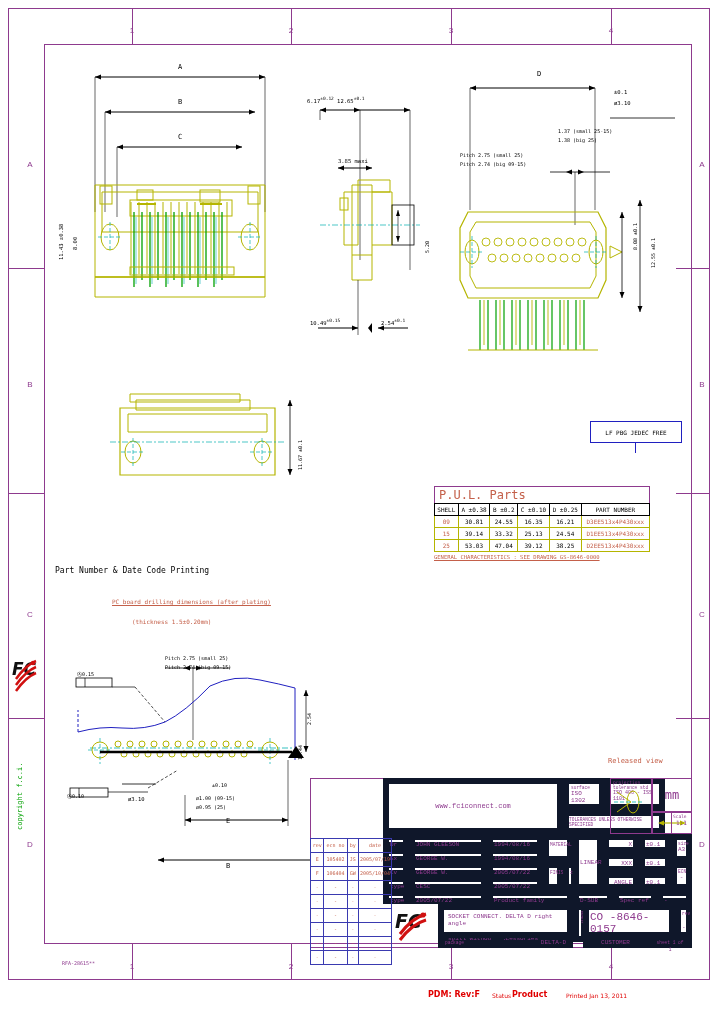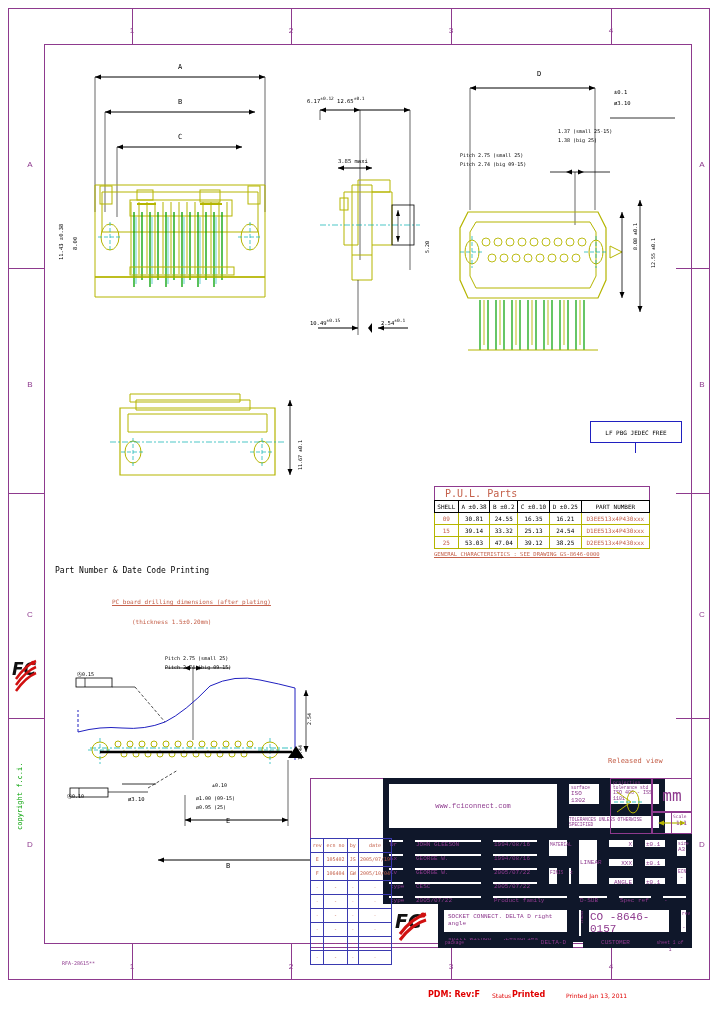--- a/index.html
+++ b/index.html
@@ -35,21 +35,21 @@
   .olive{stroke:#b5b500;fill:none;}
   .cyanstroke{stroke:#00b0b0;fill:none;}
   .bluestroke{stroke:#2020c0;fill:none;}
   .blackstroke{stroke:#000;fill:none;}
 
   
   table{border-collapse:collapse;}
   #parts-table-wrap{left:434px;top:486px;width:216px;}
   #parts-title{
     border:1px solid #8e3a8e;border-bottom:none;color:#c4604a;
-    font-family:"DejaVu Sans Mono", monospace;font-size:10px;padding:1px 10px;
+    font-family:"DejaVu Sans Mono", monospace;font-size:12px;padding:1px 4px;
   }
   #parts-table{width:100%;font-family:"DejaVu Sans Mono", monospace;font-size:6px;}
   #parts-table td,#parts-table th{
     border:1px solid #b5b500;padding:0 1px;text-align:center;height:11px;line-height:11px;
   }
   #parts-table th{color:#000;font-weight:normal;border-color:#000;}
   #parts-table td.shell{color:#c4604a;}
   #parts-table td.num{color:#000;}
   #parts-table td.pn{color:#c4604a;}
   #parts-note{color:#c4604a;font-family:"DejaVu Sans Mono", monospace;font-size:5.5px;
@@ -540,21 +540,21 @@
 <div class="abs" style="left:610px;top:778px;width:42px;height:56px;border:1px solid #8e3a8e;box-sizing:border-box;">
   <div class="lbl" style="padding:1px 2px;font-family:'DejaVu Sans Mono',monospace;font-size:4.5px;color:#8e3a8e;">projection</div>
   <svg width="40" height="34" viewBox="0 0 40 34">
     <ellipse cx="22" cy="16" rx="6" ry="11" fill="none" stroke="#b5b500" stroke-width="1"></ellipse>
     <path d="M6 6 L20 16 L6 26" fill="none" stroke="#b5b500" stroke-width="1"></path>
     <line x1="3" y1="16" x2="32" y2="16" stroke="#00b0b0" stroke-width="0.8" stroke-dasharray="4,2"></line>
   </svg>
 </div>
 <div class="abs" style="left:652px;top:778px;width:40px;height:34px;border:1px solid #8e3a8e;box-sizing:border-box;
      display:flex;align-items:center;justify-content:center;">
-  <span style="font-family:'DejaVu Sans Mono',monospace;font-size:16px;color:#8e3a8e;text-align:center;">mm</span>
+  <span style="font-family:'DejaVu Sans Mono',monospace;font-size:12px;color:#8e3a8e;text-align:center;">mm</span>
 </div>
 <div class="abs" style="left:652px;top:812px;width:40px;height:22px;border:1px solid #8e3a8e;box-sizing:border-box;
      display:flex;align-items:center;justify-content:center;">
   <svg width="34" height="12" viewBox="0 0 34 12">
     <line x1="5" y1="6" x2="29" y2="6" stroke="#b5b500" stroke-width="1.2"></line>
     <polygon points="3,6 9,3.5 9,8.5" fill="#b5b500"></polygon>
     <polygon points="31,6 25,3.5 25,8.5" fill="#b5b500"></polygon>
   </svg>
 </div>
 
@@ -762,15 +762,15 @@
     <td>-</td>
   </tr>
 </tbody>
   </table>
 
 <div class="abs" style="left:62px;top:960px;font-family:'DejaVu Sans Mono',monospace;font-size:5px;color:#8e3a8e;">RFA-28615**</div>
 
 <div class="abs" id="status-bar">
   <div class="abs status-txt" style="left:428px;top:4px;">PDM: Rev:F</div>
   <div class="abs status-sub" style="left:492px;top:6px;">Status</div>
-  <div class="abs status-txt" style="left:512px;top:4px;">Printed</div>
+  <div class="abs status-txt" style="left:512px;top:4px;">Product</div>
   <div class="abs status-sub" style="left:566px;top:6px;">Printed Jan 13, 2011</div>
 </div>
 
 </body></html>

